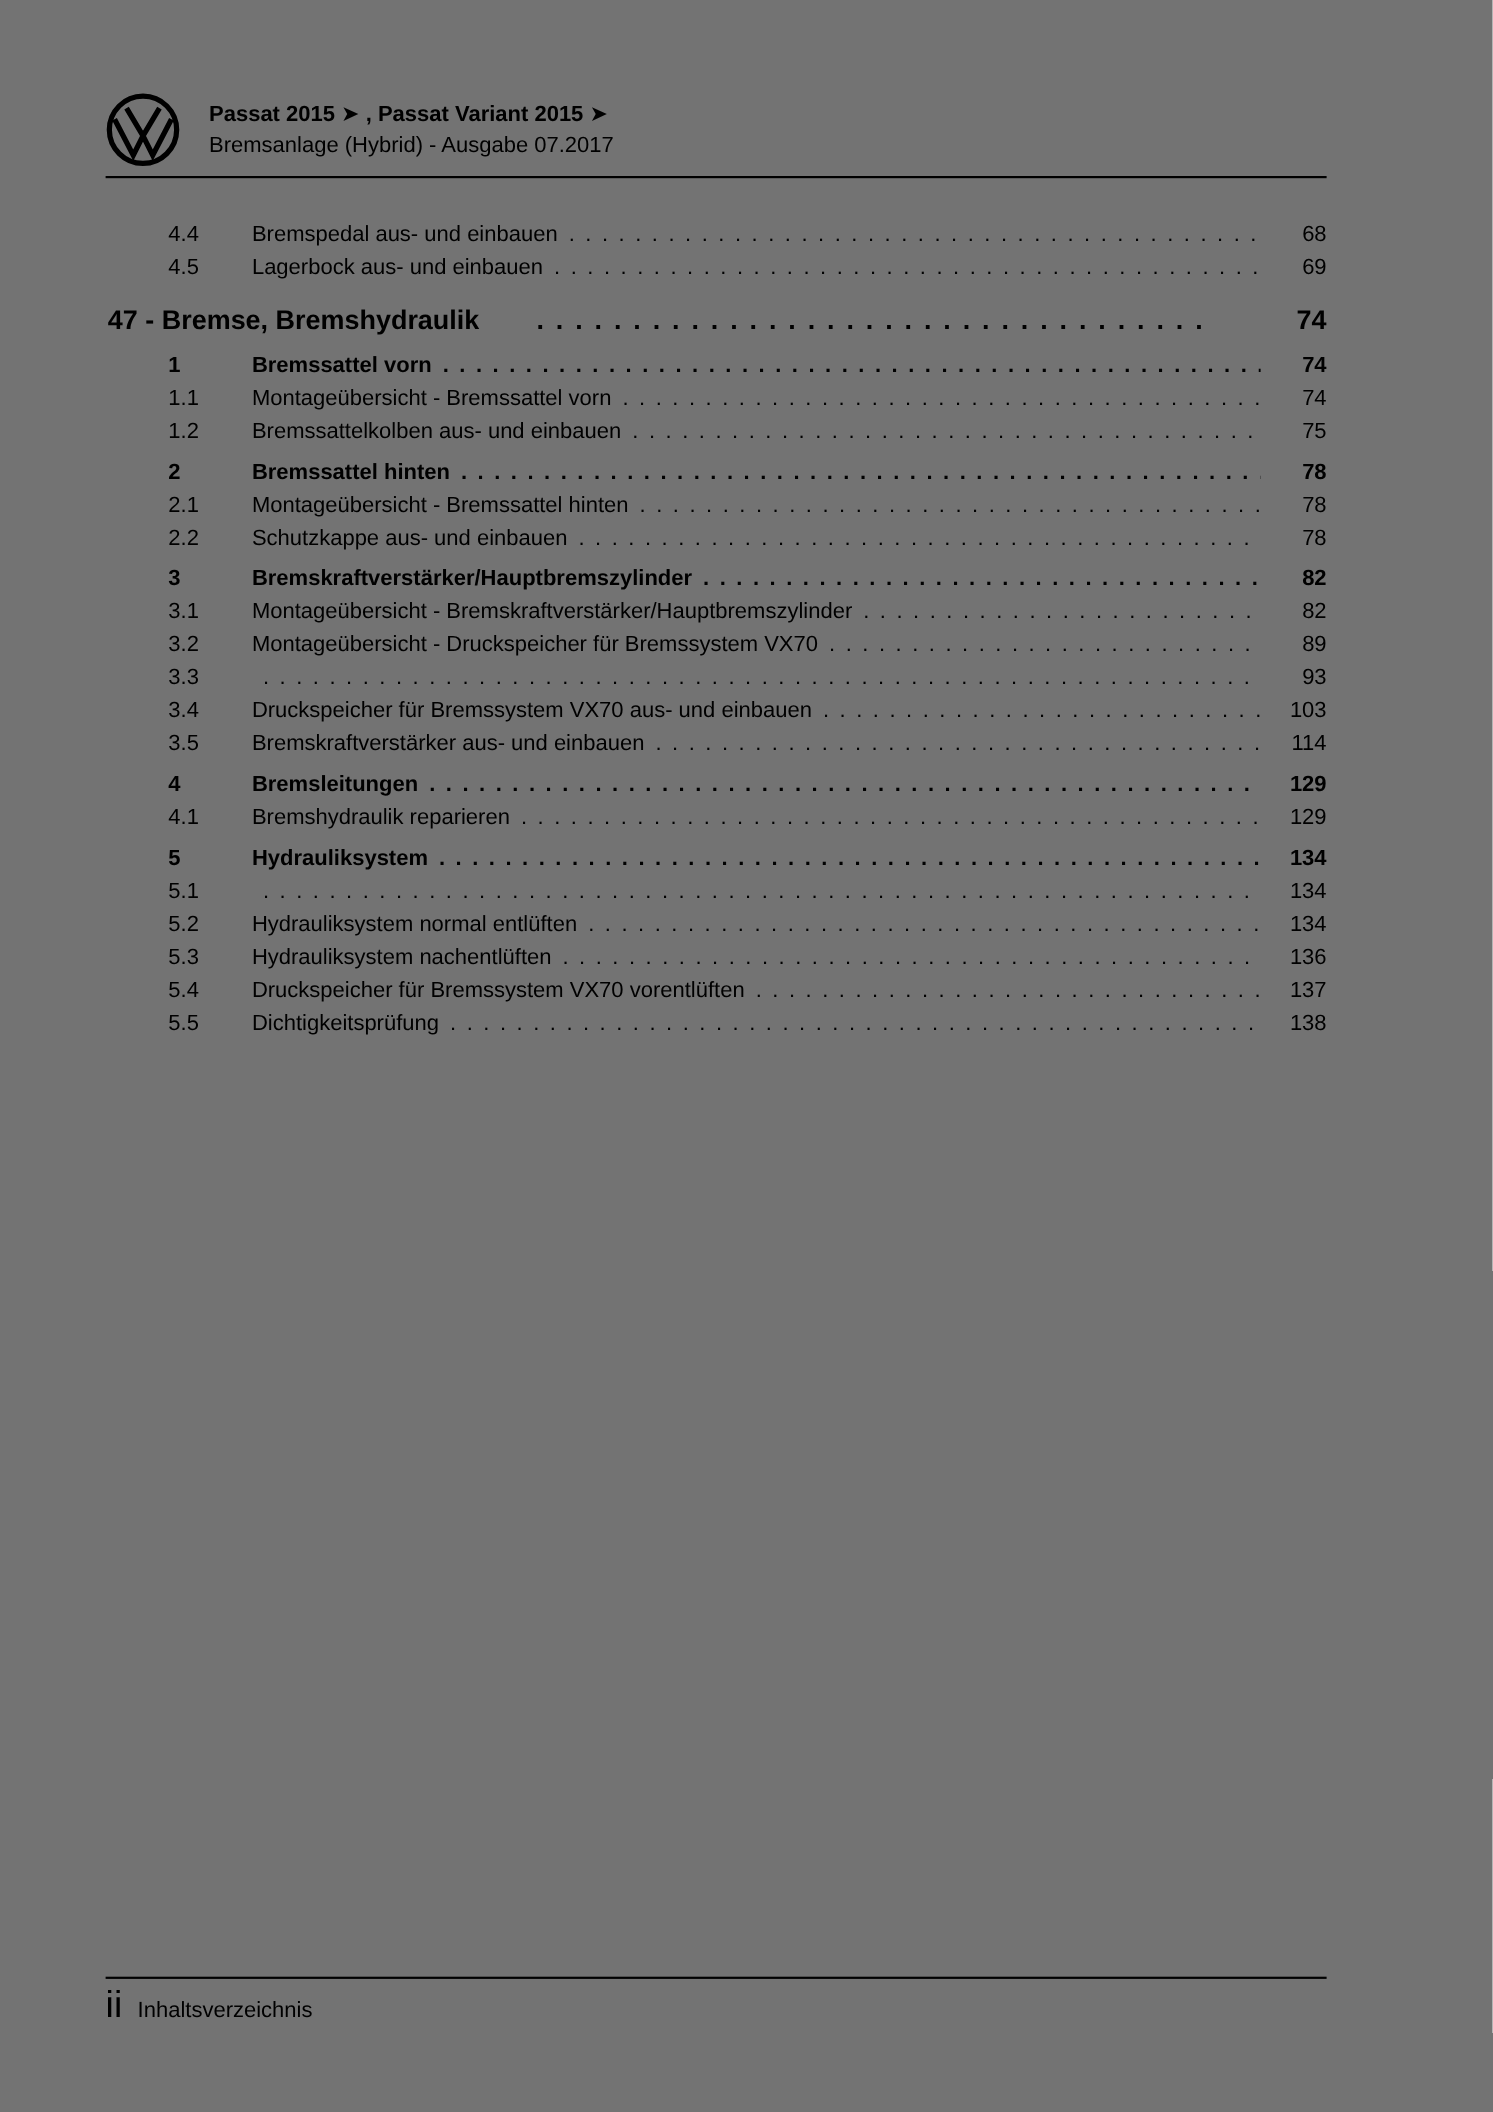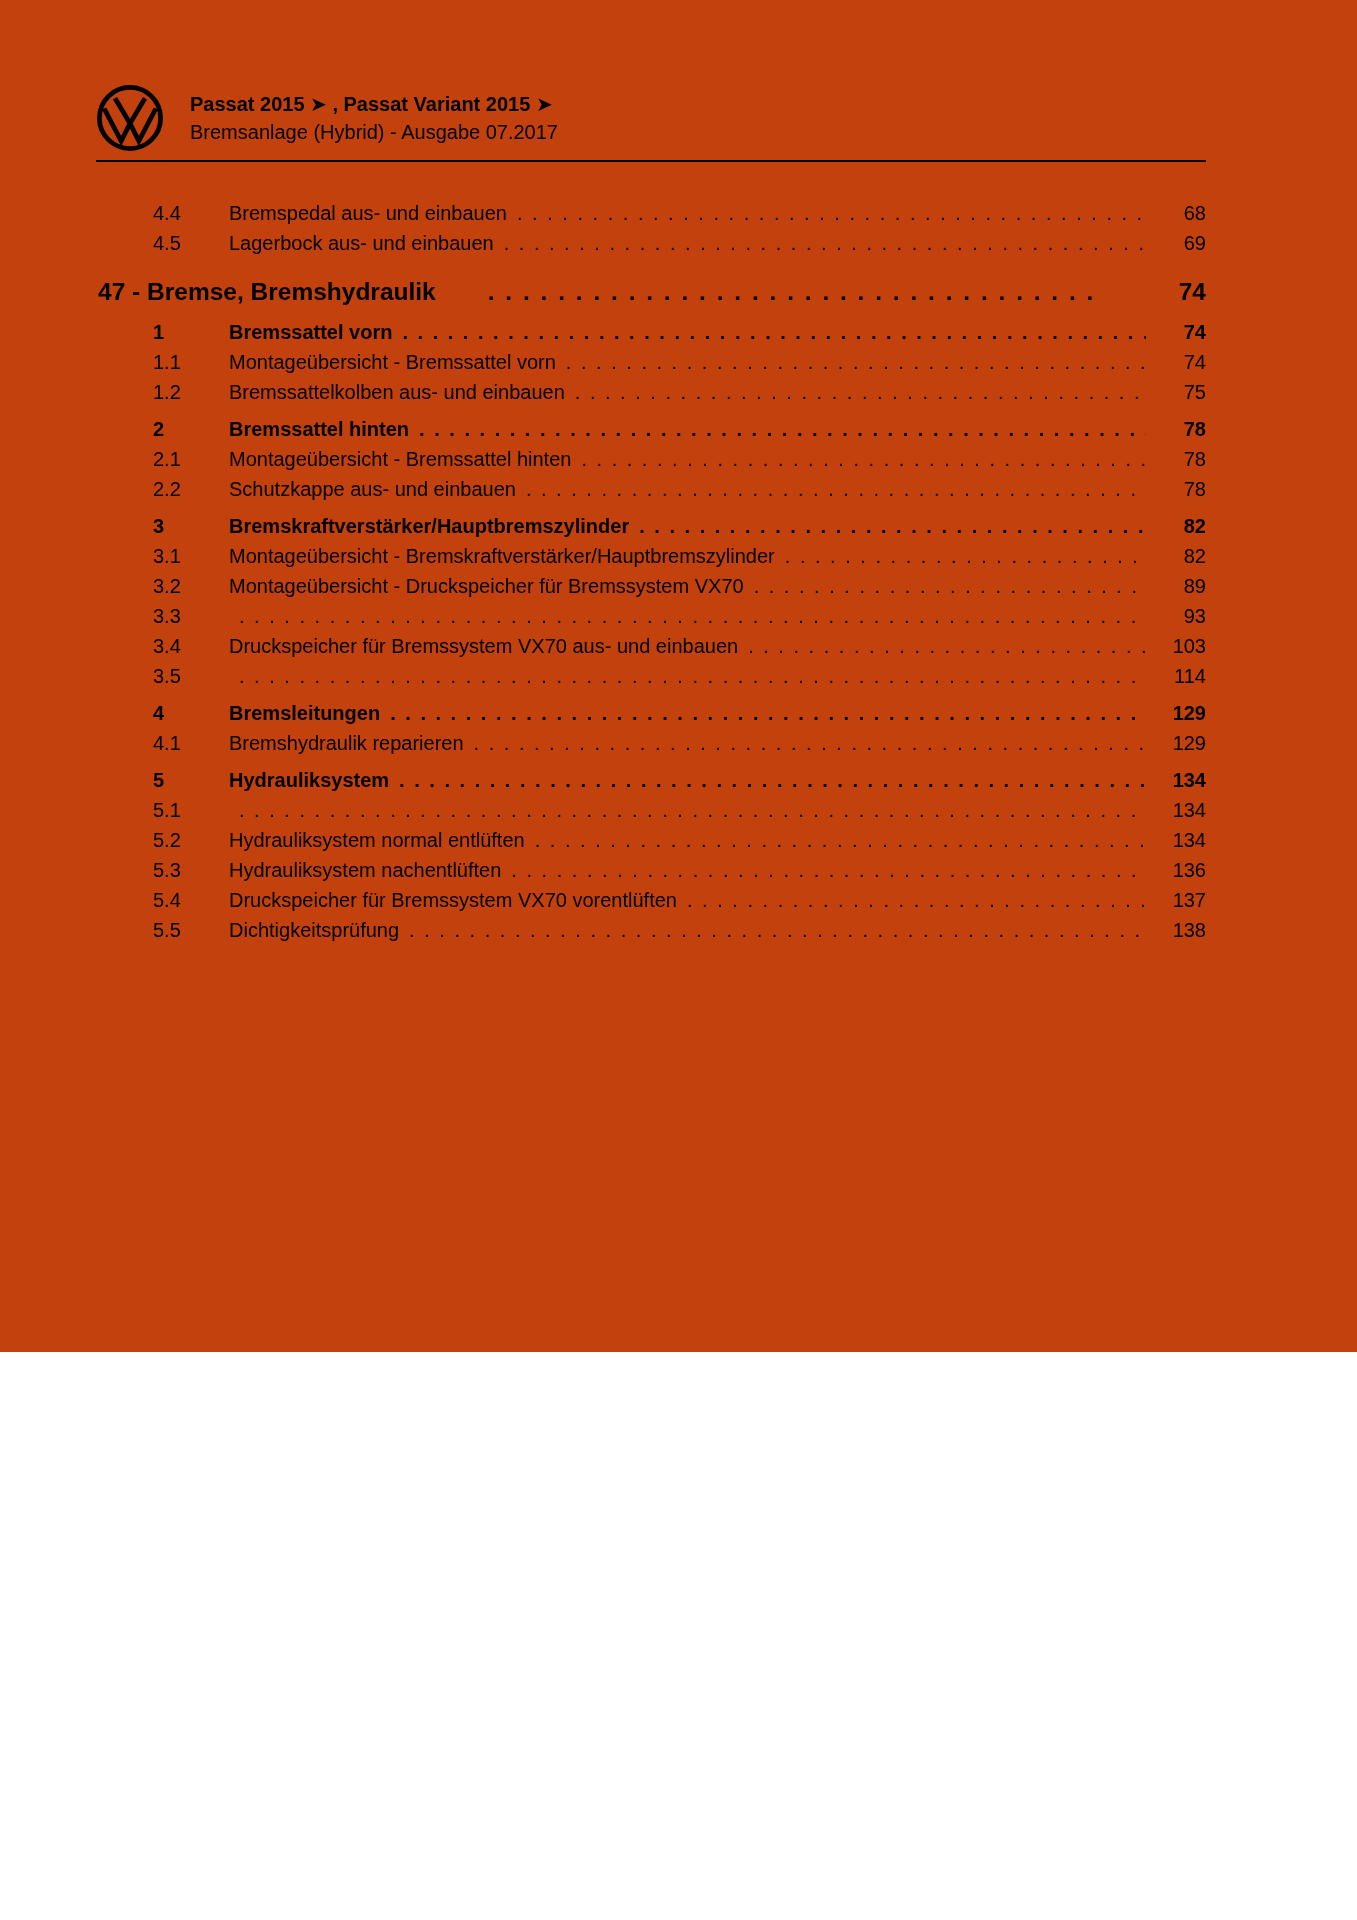--- a/index.html
+++ b/index.html
@@ -5,23 +5,23 @@
   * { margin:0; padding:0; box-sizing:border-box; }
   html, body { background:#ffffff; }
   body {
     font-family: "Liberation Sans", "DejaVu Sans", sans-serif;
     color:#000;
     -webkit-font-smoothing: antialiased;
   }
   .page {
     position:relative;
     width:1357px;
-    height:1352px;
+    height:1920px;
     margin:0 auto;
-    background:#c2410c;
+    background:#737373;
     overflow:hidden;
   }
 
   
   .logo {
     position:absolute; left:96px; top:84px;
     width:68px; height:68px;
   }
   .logo svg { width:100%; height:100%; display:block; }
   .header-text {
@@ -168,20 +168,21 @@
         <span class="toc-page">93</span>
       </div>
       <div class="toc-row subsection">
         <span class="toc-num">3.4</span>
         <span class="toc-title">Druckspeicher für Bremssystem VX70 aus- und einbauen</span>
         <span class="toc-dots">. . . . . . . . . . . . . . . . . . . . . . . . . . . . . . . . . . . . . . . . . . . . . . . . . . . . . . . . . . . . . . . . . . . . . . . . . . . . . . . . . . . . . . . . . . . . . . . . . . . . . . . . . . . . . . . . . . . . . . . . . . . . . . . . . . . . . . . . . . . . . . . . . . . . . . . . . . . . . . . . . . . . . . . . . . . . . . . . . . . . . . . . . . . . . . . . . . . . . . . . . . . . . . . . . . . . . . . . . . . . </span>
         <span class="toc-page">103</span>
       </div>
       <div class="toc-row subsection">
         <span class="toc-num">3.5</span>
+        <span class="toc-title">Bremskraftverstärker aus- und einbauen</span>
         <span class="toc-dots">. . . . . . . . . . . . . . . . . . . . . . . . . . . . . . . . . . . . . . . . . . . . . . . . . . . . . . . . . . . . . . . . . . . . . . . . . . . . . . . . . . . . . . . . . . . . . . . . . . . . . . . . . . . . . . . . . . . . . . . . . . . . . . . . . . . . . . . . . . . . . . . . . . . . . . . . . . . . . . . . . . . . . . . . . . . . . . . . . . . . . . . . . . . . . . . . . . . . . . . . . . . . . . . . . . . . . . . . . . . . </span>
         <span class="toc-page">114</span>
       </div>
       <div class="toc-row section">
         <span class="toc-num">4</span>
         <span class="toc-title">Bremsleitungen</span>
         <span class="toc-dots">. . . . . . . . . . . . . . . . . . . . . . . . . . . . . . . . . . . . . . . . . . . . . . . . . . . . . . . . . . . . . . . . . . . . . . . . . . . . . . . . . . . . . . . . . . . . . . . . . . . . . . . . . . . . . . . . . . . . . . . . . . . . . . . . . . . . . . . . . . . . . . . . . . . . . . . . . . . . . . . . . . . . . . . . . . . . . . . . . . . . . . . . . . . . . . . . . . . . . . . . . . . . . . . . . . . . . . . . . . . . </span>
         <span class="toc-page">129</span>
       </div>
       <div class="toc-row subsection">

